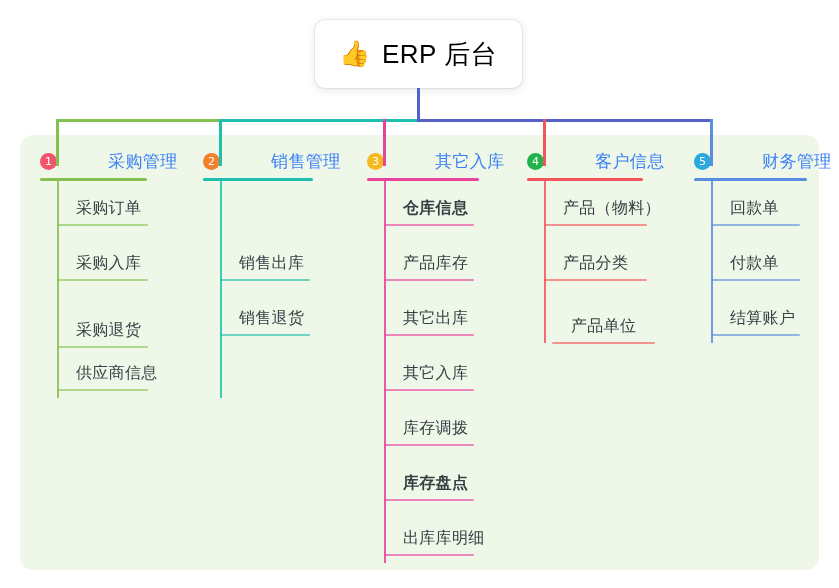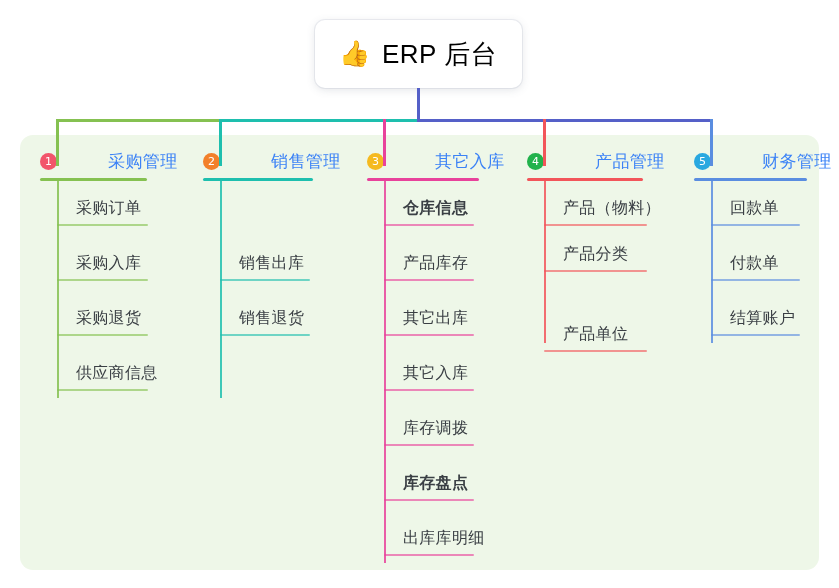--- a/index.html
+++ b/index.html
@@ -140,21 +140,21 @@
         <div class="head-rule" style="width: 107px; background: rgb(133, 193, 81);"></div>
         <div class="spine" style="top: 30px; height: 220px; background: rgb(133, 193, 81); opacity: 0.85;"></div>
         <div class="item" style="top: 30px; width: 91px;">
           <span class="item-label">采购订单</span>
           <div class="item-rule" style="width: 91px; background: rgb(133, 193, 81); opacity: 0.62;"></div>
         </div>
         <div class="item" style="top: 85px; width: 91px;">
           <span class="item-label">采购入库</span>
           <div class="item-rule" style="width: 91px; background: rgb(133, 193, 81); opacity: 0.62;"></div>
         </div>
-        <div class="item" style="top: 140px; width: 91px; padding-left: 43px;">
+        <div class="item" style="top: 152px; width: 91px; padding-left: 43px;">
           <span class="item-label">采购退货</span>
           <div class="item-rule" style="width: 91px; background: rgb(133, 193, 81); opacity: 0.62;"></div>
         </div>
         <div class="item" style="top: 195px; width: 91px;">
           <span class="item-label">供应商信息</span>
           <div class="item-rule" style="width: 91px; background: rgb(133, 193, 81); opacity: 0.62;"></div>
         </div>
       </div>
       <div class="col" style="left: 203px; top: 148px; width: 150px; height: 280px;">
         <div class="col-head">
@@ -204,33 +204,33 @@
           <div class="item-rule" style="width: 90px; background: rgb(232, 66, 155); opacity: 0.62;"></div>
         </div>
         <div class="item" style="top: 360px; width: 90px;">
           <span class="item-label">出库库明细</span>
           <div class="item-rule" style="width: 90px; background: rgb(232, 66, 155); opacity: 0.62;"></div>
         </div>
       </div>
       <div class="col" style="left: 527px; top: 148px; width: 156px; height: 225px;">
         <div class="col-head">
           <span class="badge" style="background: rgb(34, 178, 76);">4</span>
-          <span class="col-title">产品管理</span>
+          <span class="col-title">客户信息</span>
         </div>
         <div class="head-rule" style="width: 116px; background: rgb(242, 85, 90);"></div>
         <div class="spine" style="top: 30px; height: 165px; background: rgb(242, 85, 90); opacity: 0.85;"></div>
         <div class="item" style="top: 30px; width: 103px;">
           <span class="item-label">产品（物料）</span>
           <div class="item-rule" style="width: 103px; background: rgb(242, 85, 90); opacity: 0.62;"></div>
         </div>
-        <div class="item" style="top: 76px; width: 103px;">
+        <div class="item" style="top: 85px; width: 103px;">
           <span class="item-label">产品分类</span>
           <div class="item-rule" style="width: 103px; background: rgb(242, 85, 90); opacity: 0.62;"></div>
         </div>
-        <div class="item" style="top: 156px; width: 103px;">
+        <div class="item" style="top: 148px; width: 103px; margin-left: 8px;">
           <span class="item-label">产品单位</span>
           <div class="item-rule" style="width: 103px; background: rgb(242, 85, 90); opacity: 0.62;"></div>
         </div>
       </div>
       <div class="col" style="left: 694px; top: 148px; width: 153px; height: 225px;">
         <div class="col-head">
           <span class="badge" style="background: rgb(41, 168, 224);">5</span>
           <span class="col-title">财务管理</span>
         </div>
         <div class="head-rule" style="width: 113px; background: rgb(90, 141, 224);"></div>

